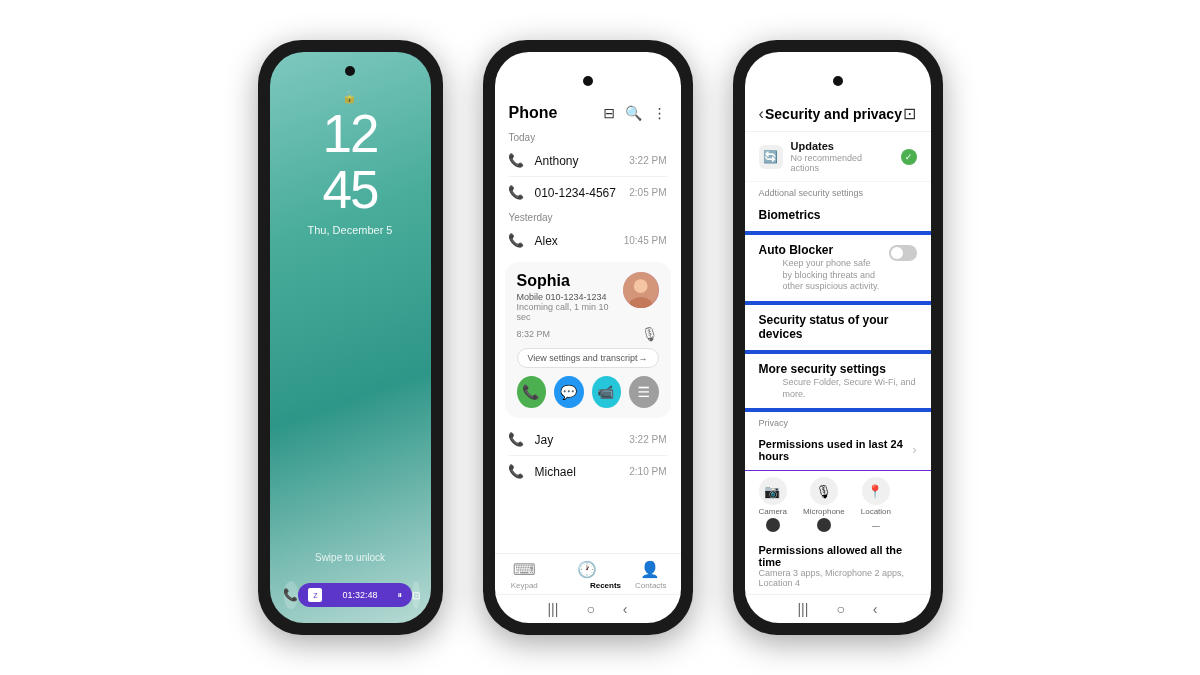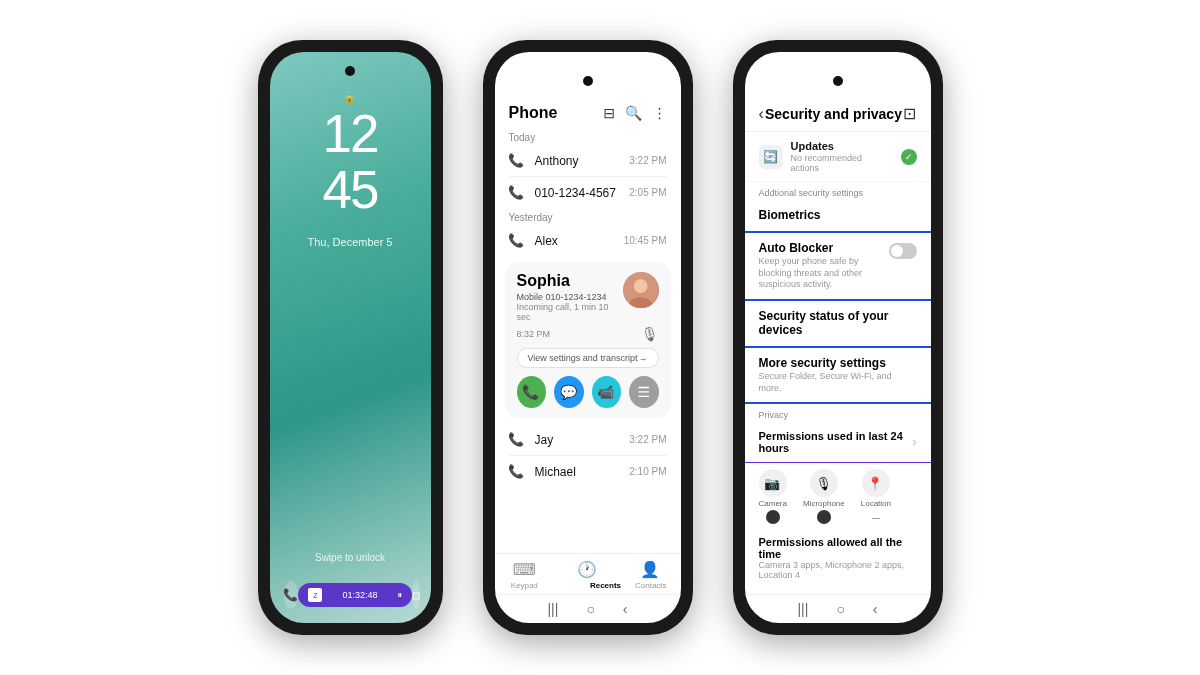--- a/index.html
+++ b/index.html
@@ -61,21 +61,21 @@
       color: #fff;
       font-size: 53px;
       font-weight: 300;
       line-height: 1;
       text-align: center;
       letter-spacing: -2px;
     }
     .lock-date {
       color: rgba(255,255,255,0.9);
       font-size: 11px;
-      margin-top: 20px;
+      margin-top: 8px;
       font-weight: 400;
     }
     .swipe-unlock {
       margin-top: auto;
       margin-bottom: 60px;
       color: rgba(255,255,255,0.8);
       font-size: 10px;
       text-align: center;
     }
     .lock-bottom-bar {
@@ -328,32 +328,33 @@
       color: #fff; font-size: 9px;
     }
     .sec-section-label {
       font-size: 9px;
       color: #888;
       padding: 6px 14px 2px;
       font-weight: 500;
     }
     .sec-big-item {
       padding: 8px 14px;
-      border-bottom: 2px solid #1d4ed8;
+      border-bottom: 4px solid #1d4ed8;
     }
     .sec-big-title {
       font-size: 12px;
       font-weight: 600;
       color: #000;
       margin-bottom: 1px;
     }
     .sec-big-sub {
       font-size: 9px;
       color: #999;
       line-height: 1.3;
+      margin-left: 24px;
     }
     .sec-toggle-row {
       display: flex; align-items: flex-start; justify-content: space-between;
       gap: 6px;
     }
     .toggle-switch {
       width: 28px; height: 16px;
       background: #ccc;
       border-radius: 8px;
       position: relative;

